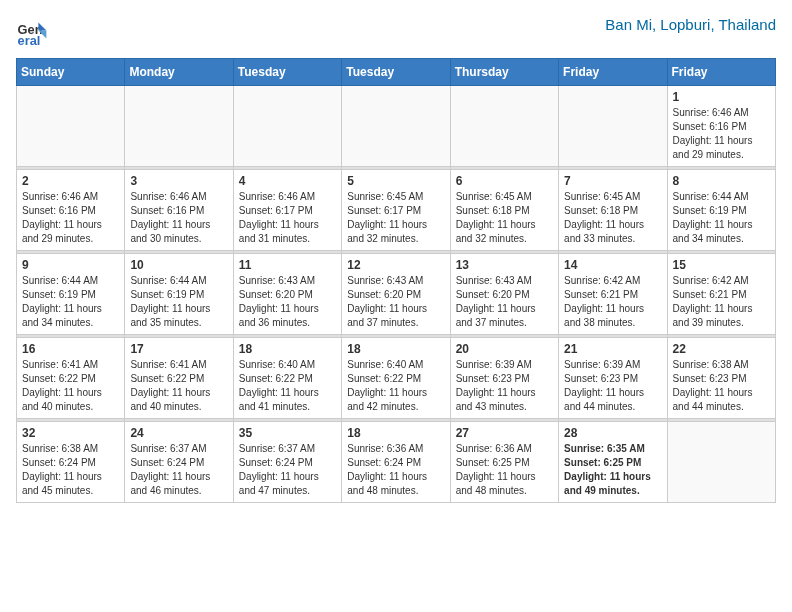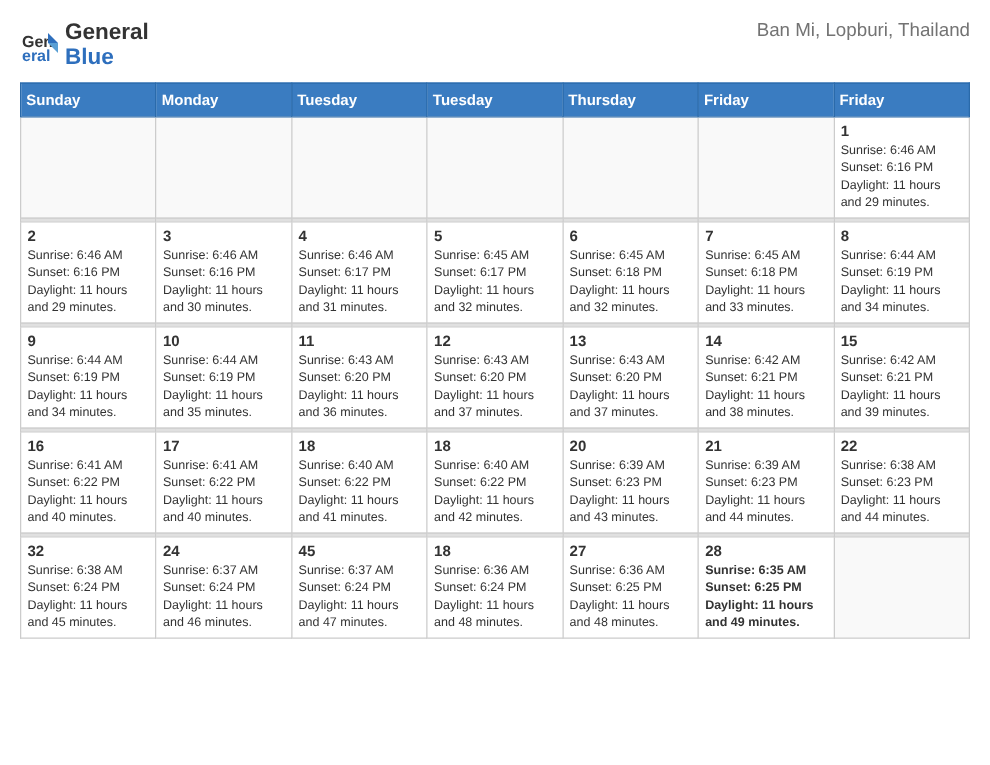--- a/index.html
+++ b/index.html
@@ -43,21 +43,21 @@
     .title-block {
       text-align: right;
     }
     .month-title {
       font-size: 32px;
       font-weight: bold;
       color: #333;
     }
     .location-title {
       font-size: 15px;
-      color: #737373;
+      color: #0369a1;
     }
     .calendar {
       width: 100%;
       border-collapse: collapse;
       border: 1px solid #ccc;
     }
     .calendar th {
       background-color: #3a7cc1;
       color: #fff;
       font-size: 12px;
@@ -94,24 +94,20 @@
 <body>
 
 <div class="header">
   <div class="logo">
     <svg class="logo-icon" viewBox="0 0 40 40">
       <text x="2" y="22" font-size="16" font-weight="bold" fill="#333">Gen</text>
       <text x="2" y="36" font-size="16" font-weight="bold" fill="#2e6fbd">eral</text>
       <polygon points="28,8 38,18 28,18" fill="#2e6fbd"></polygon>
       <polygon points="28,18 38,18 38,28" fill="#5a9fd4"></polygon>
     </svg>
-    <div class="logo-text">
-      <span class="logo-general">General</span>
-      <span class="logo-blue">Blue</span>
-    </div>
   </div>
   <div class="title-block">
     <div class="location-title">Ban Mi, Lopburi, Thailand</div>
   </div>
 </div>
 
 <table class="calendar">
   <thead>
     <tr>
       <th>Sunday</th>
@@ -313,21 +309,21 @@
 Sunset: 6:24 PM
 Daylight: 11 hours and 45 minutes.</div>
         </td>
         <td>
           <div class="day-number">24</div>
           <div class="day-info" style="white-space: pre-line;">Sunrise: 6:37 AM
 Sunset: 6:24 PM
 Daylight: 11 hours and 46 minutes.</div>
         </td>
         <td>
-          <div class="day-number">45</div>
+          <div class="day-number">35</div>
           <div class="day-info" style="white-space: pre-line;">Sunrise: 6:37 AM
 Sunset: 6:24 PM
 Daylight: 11 hours and 47 minutes.</div>
         </td>
         <td>
           <div class="day-number">18</div>
           <div class="day-info" style="white-space: pre-line;">Sunrise: 6:36 AM
 Sunset: 6:24 PM
 Daylight: 11 hours and 48 minutes.</div>
         </td>

